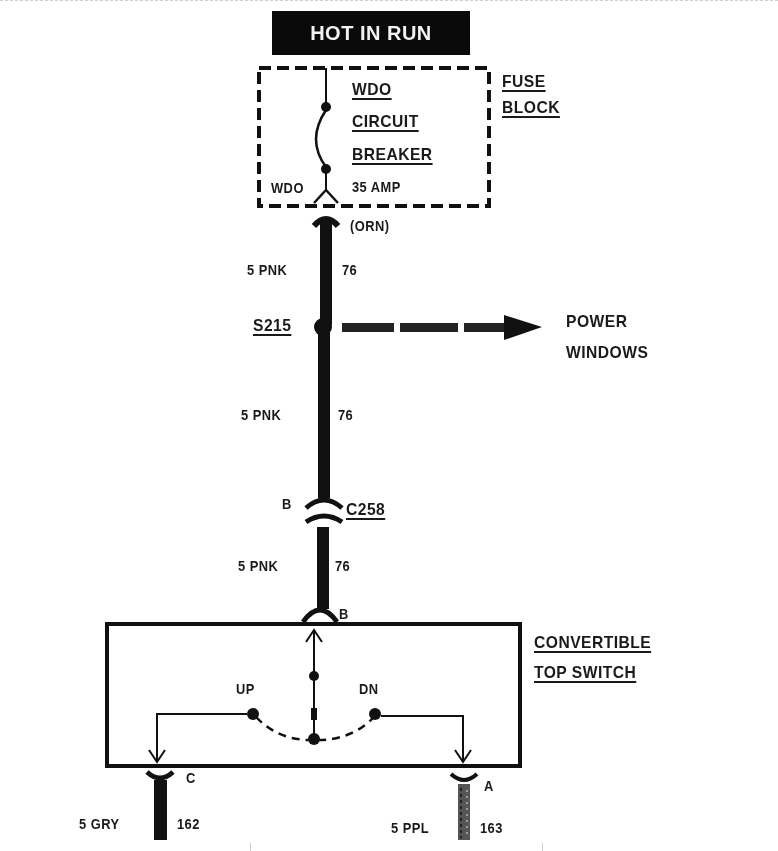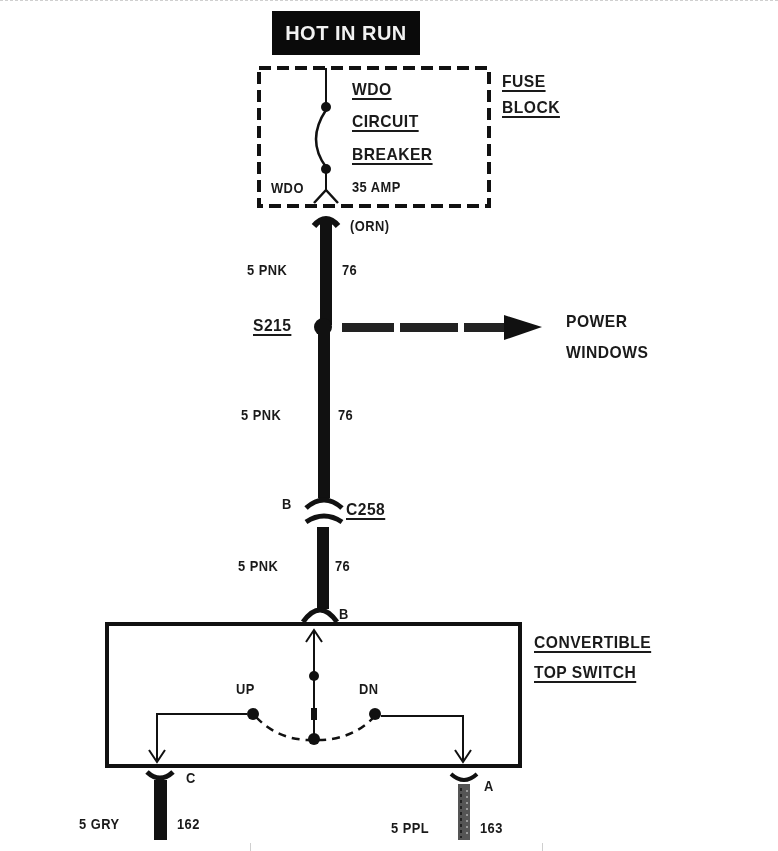--- a/index.html
+++ b/index.html
@@ -4,21 +4,21 @@
 <style>
   html, body { margin: 0; padding: 0; background: #ffffff; }
   body { width: 778px; height: 851px; position: relative; overflow: hidden;
          font-family: "Liberation Sans", "DejaVu Sans", sans-serif; color: #111; }
   .topline { position: absolute; left: 0; top: 0; width: 778px; height: 3px;
              border-top: 1px dashed #cfcfcf; }
   svg.diagram { position: absolute; left: 0; top: 0; }
   .lbl { position: absolute; font-weight: bold; font-size: 17px; letter-spacing: 0.5px;
          color: #1a1a1a; white-space: nowrap; transform: scaleX(0.92); transform-origin: left top; }
   .ul { text-decoration: underline; text-decoration-thickness: 2px; text-underline-offset: 3px; }
-  .hot { position: absolute; left: 272px; top: 11px; width: 148px; height: 44px;
+  .hot { position: absolute; left: 272px; top: 11px; width: 198px; height: 44px;
          background: #0a0a0a; color: #f2f2f2; font-weight: bold; font-size: 20px;
          display: flex; align-items: center; justify-content: center; letter-spacing: 0.5px; }
   .small { font-size: 14px; }
   .bottom-tick { position: absolute; width: 1px; height: 8px; background: #cfcfcf; top: 843px; }
 </style>
 </head>
 <body>
 
 <div class="topline"></div>
 

